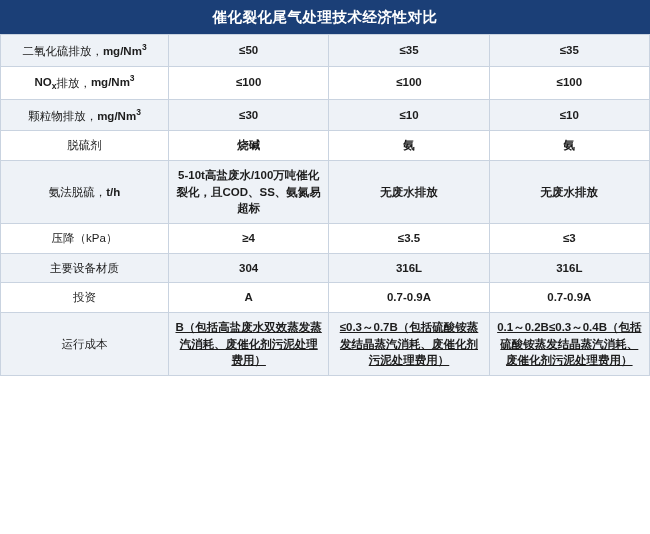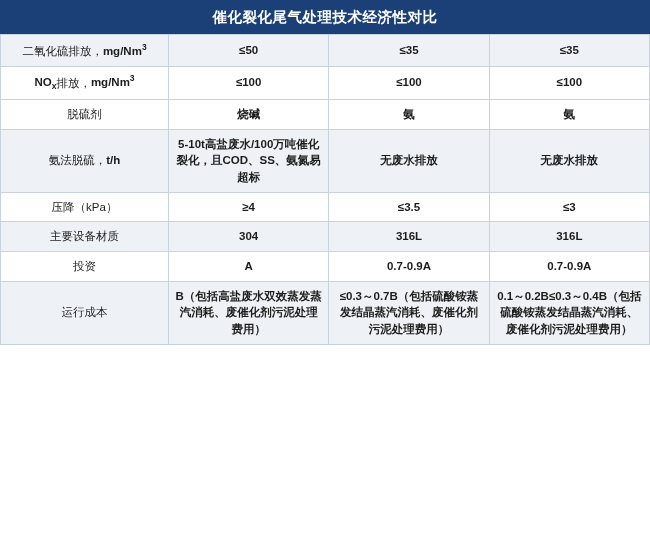--- a/index.html
+++ b/index.html
@@ -68,20 +68,21 @@
   .sup {
     font-size: 8.5px;
     vertical-align: super;
   }
   .sub {
     font-size: 8.5px;
     vertical-align: sub;
   }
   .small-note {
     font-size: 11px;
+    text-decoration: underline;
   }
 </style>
 </head>
 <body>
 
 <div class="page">
 
   <div class="title-bar">催化裂化尾气处理技术经济性对比</div>
 
   <table class="cmp">
@@ -94,20 +95,26 @@
         <td class="val">≤35</td>
       </tr>
 
       <tr class="band-light">
         <td class="label"><b><span>NO</span><span class="sub">x</span></b><span>排放，</span><b><span>mg/Nm</span><span class="sup">3</span></b></td>
         <td class="val">≤100</td>
         <td class="val">≤100</td>
         <td class="val">≤100</td>
       </tr>
 
+      <tr class="band-dark">
+        <td class="label"><span>颗粒物排放，</span><b><span>mg/Nm</span><span class="sup">3</span></b></td>
+        <td class="val">≤30</td>
+        <td class="val">≤10</td>
+        <td class="val">≤10</td>
+      </tr>
 
       <tr class="band-light">
         <td class="label">脱硫剂</td>
         <td class="val">烧碱</td>
         <td class="val">氨</td>
         <td class="val">氨</td>
       </tr>
 
       <tr class="band-dark">
         <td class="label"><span>氨法脱硫，</span><b><span>t/h</span></b></td>

